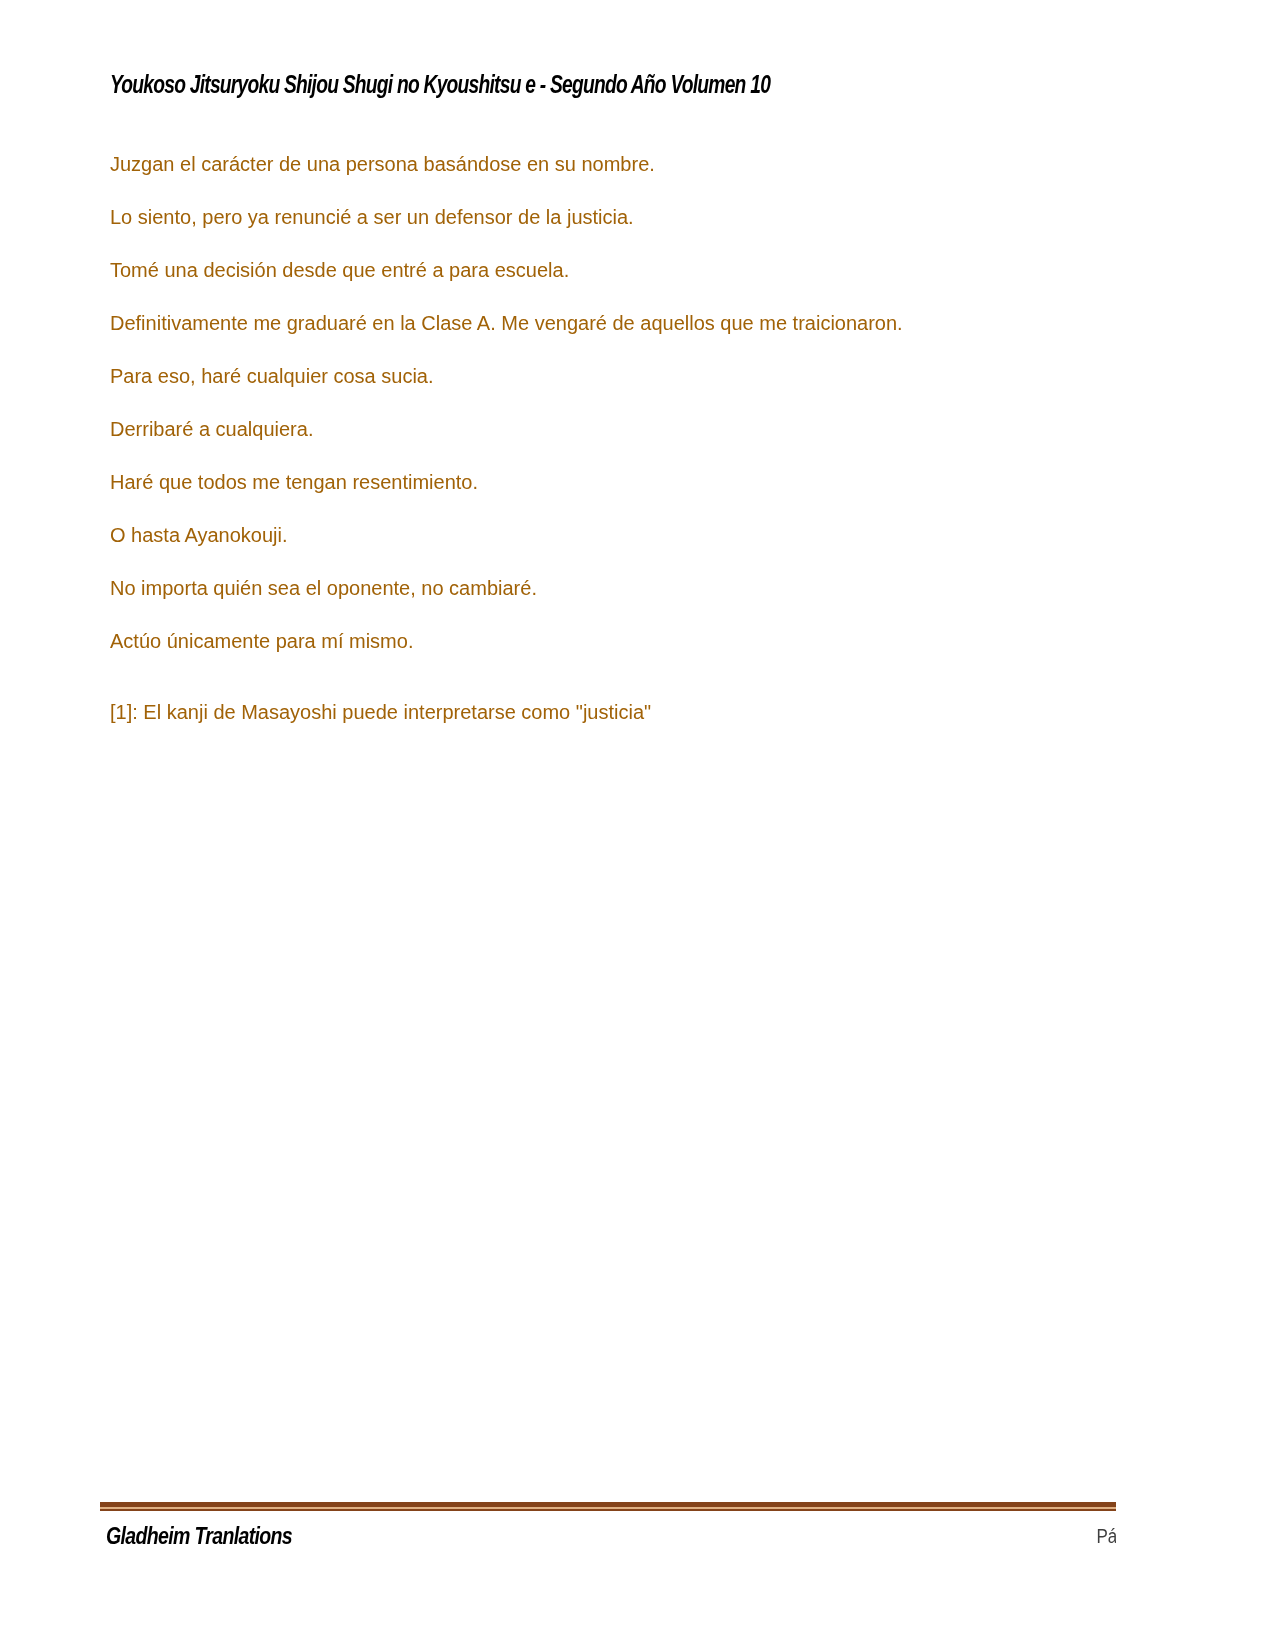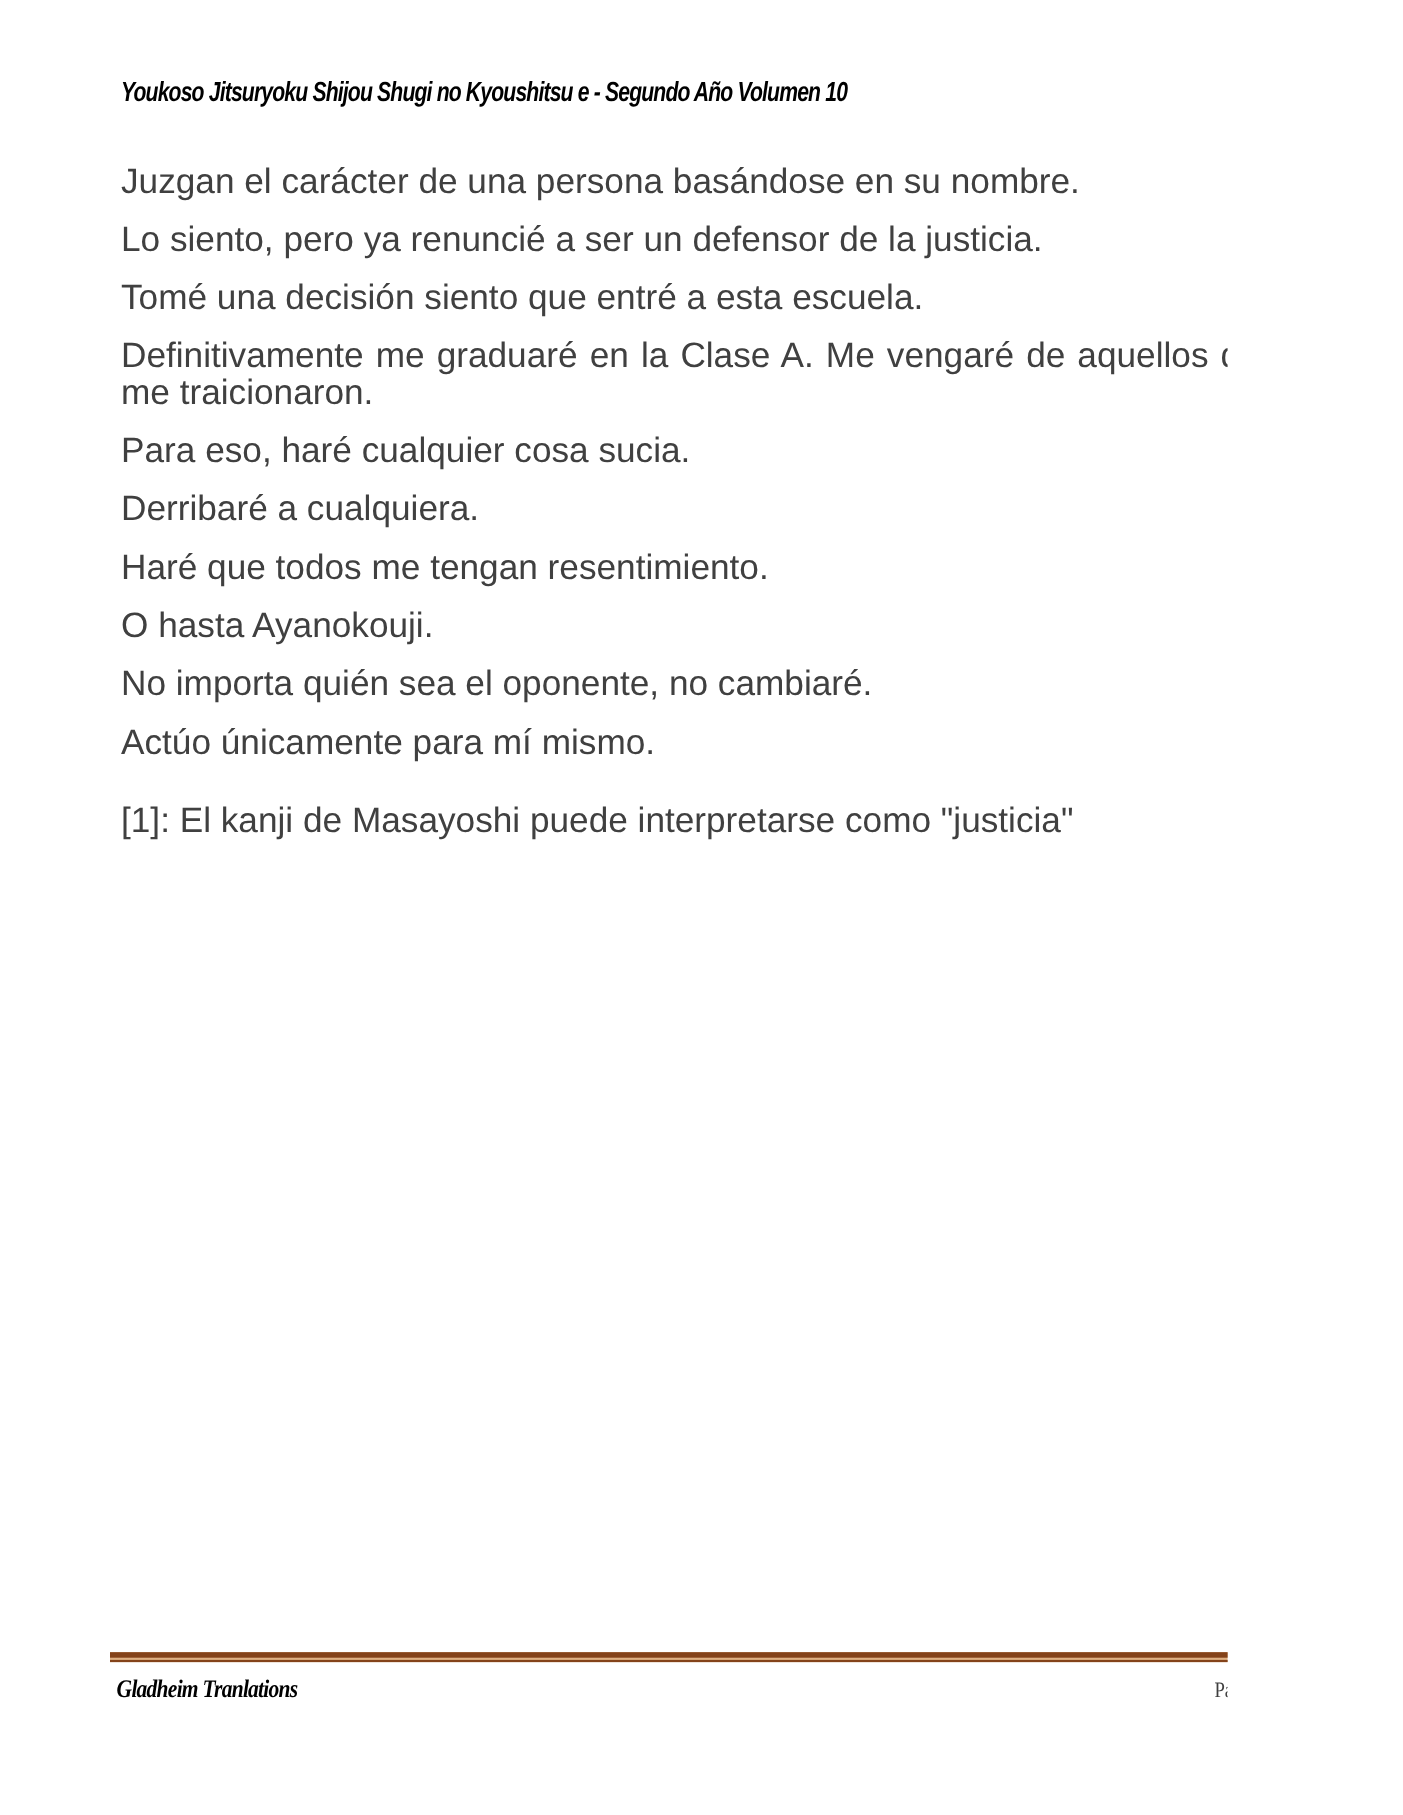--- a/index.html
+++ b/index.html
@@ -38,23 +38,23 @@
 
   
   .body-block {
     position: absolute;
     left: 110px;
     top: 148px;
     width: 1053px;
   }
   p.para {
     margin: 0 0 20px 0;
-    font-size: 32px;
+    font-size: 20px;
     line-height: 33px;
-    color: #404040;
+    color: #a16207;
   }
   p.para.justify {
     text-align: justify;
   }
   p.para.footnote {
     margin-top: 38px;
   }
 
   
   .page-footer {
@@ -65,24 +65,23 @@
   }
   .footer-rule {
     height: 2px;
     background: #DFB083;
     border-top: 5px solid #84431A;
     border-bottom: 2px solid #84431A;
   }
   .footer-row {
     display: flex;
     justify-content: space-between;
-    align-items: flex-end;
+    align-items: center;
     padding: 0 6px;
     margin-top: 12px;
-    font-family: Liberation Serif, serif;
   }
   .footer-brand {
     display: inline-block;
     font-size: 23px;
     font-weight: bold;
     font-style: italic;
     letter-spacing: -0.8px;
     transform: scaleX(0.85);
     transform-origin: left center;
     white-space: nowrap;
@@ -103,21 +102,21 @@
 
 <div class="page">
 
   <div class="doc-header">
     <span class="title-text">Youkoso Jitsuryoku Shijou Shugi no Kyoushitsu e - Segundo Año Volumen 10</span>
   </div>
 
   <div class="body-block">
     <p class="para">Juzgan el carácter de una persona basándose en su nombre.</p>
     <p class="para">Lo siento, pero ya renuncié a ser un defensor de la justicia.</p>
-    <p class="para">Tomé una decisión siento que entré a esta escuela.</p>
+    <p class="para">Tomé una decisión desde que entré a para escuela.</p>
     <p class="para justify">Definitivamente me graduaré en la Clase A. Me vengaré de aquellos que me traicionaron.</p>
     <p class="para">Para eso, haré cualquier cosa sucia.</p>
     <p class="para">Derribaré a cualquiera.</p>
     <p class="para">Haré que todos me tengan resentimiento.</p>
     <p class="para">O hasta Ayanokouji.</p>
     <p class="para">No importa quién sea el oponente, no cambiaré.</p>
     <p class="para">Actúo únicamente para mí mismo.</p>
     <p class="para footnote">[1]: El kanji de Masayoshi puede interpretarse como "justicia"</p>
   </div>
 

